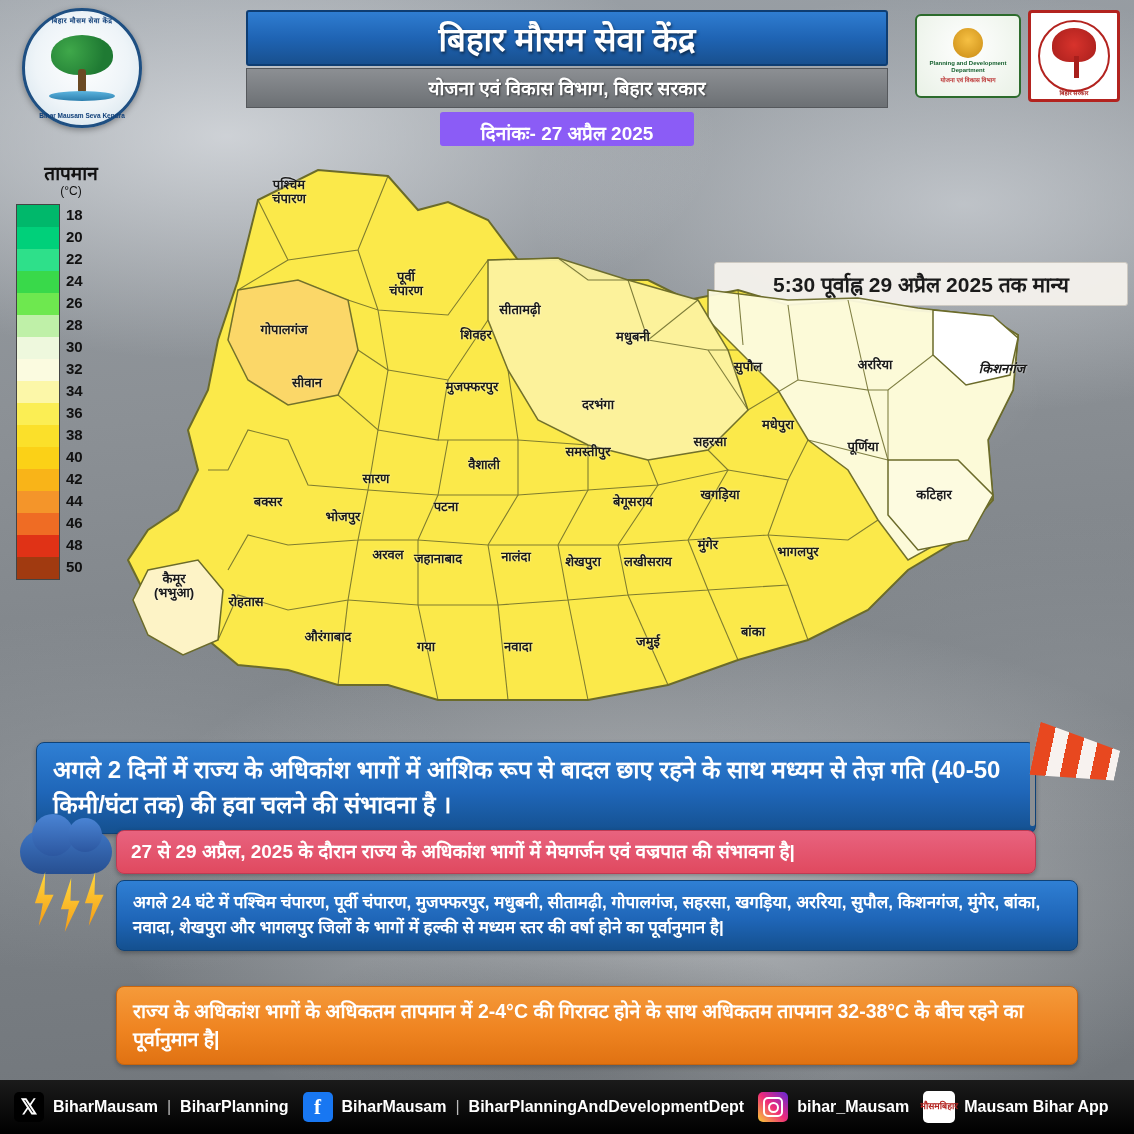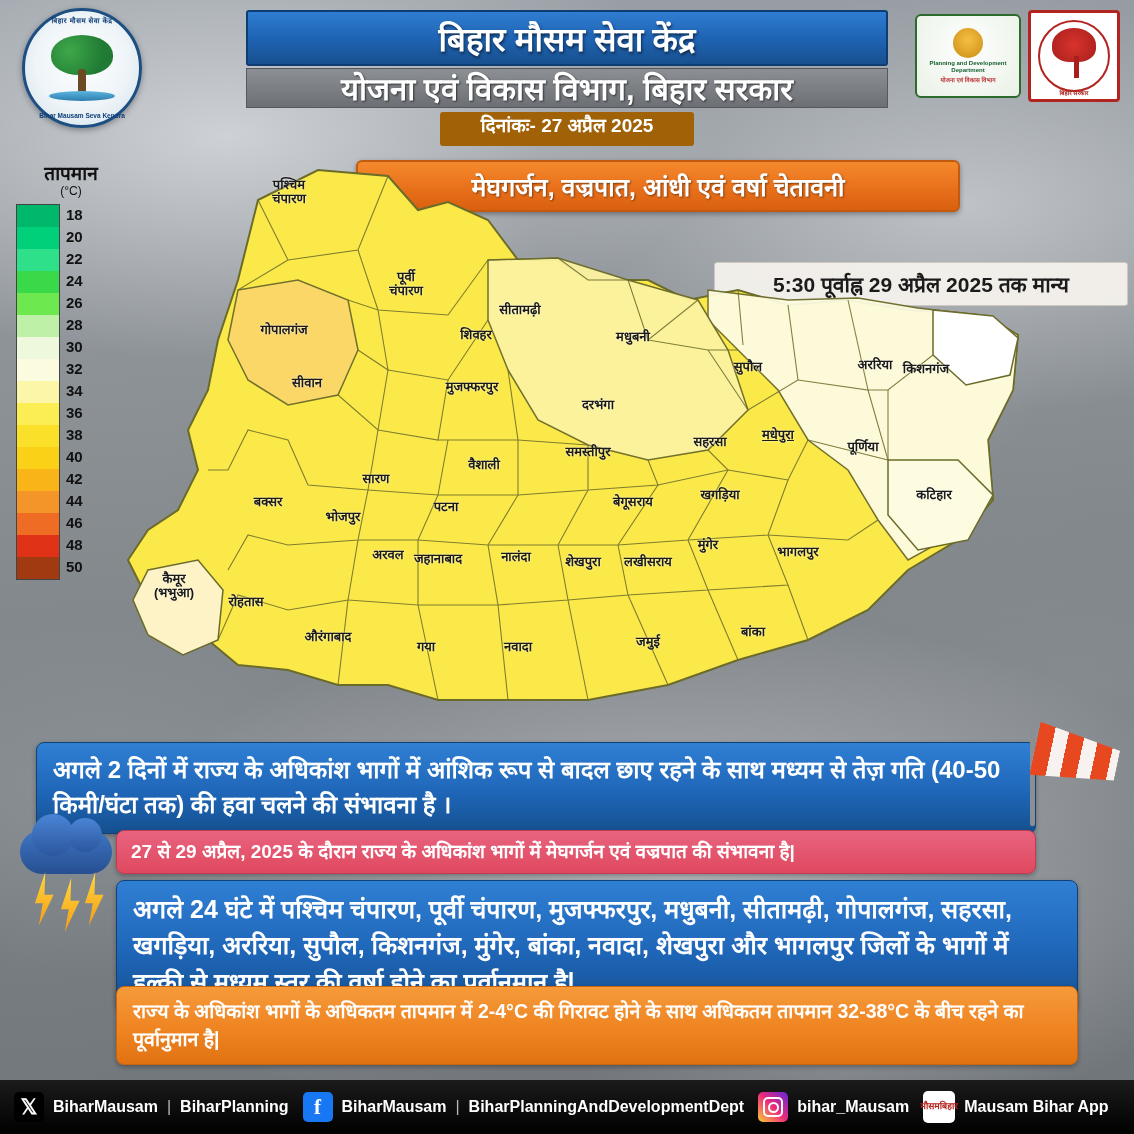--- a/index.html
+++ b/index.html
@@ -76,26 +76,26 @@
   .title-band .t {
     color:#fff; font-size:33px; font-weight:bold;
     text-shadow:1px 2px 3px rgba(0,0,0,.55);
   }
   .subtitle-band {
     position:absolute; left:246px; top:68px; width:642px; height:40px;
     background:linear-gradient(180deg,#8c8f93 0%, #6c7074 100%);
     border:1px solid #55585c;
     display:flex; align-items:center; justify-content:center;
   }
-  .subtitle-band .t { color:#fff; font-size:31px; font-weight:bold; text-shadow:1px 1px 2px rgba(0,0,0,.6); }
+  .subtitle-band .t { color:#fff; font-size:19px; font-weight:bold; text-shadow:1px 1px 2px rgba(0,0,0,.6); }
 
   .date-band {
     position:absolute; left:440px; top:112px; width:254px; height:34px;
-    background:#a16207; border-radius:3px;
-    display:flex; align-items:flex-start; justify-content:center;
+    background:#8b5cf6; border-radius:3px;
+    display:flex; align-items:flex-end; justify-content:center;
   }
   .date-band .t { color:#fff; font-size:19px; font-weight:bold; }
 
   .logo-pdd {
     position:absolute; left:915px; top:14px; width:106px; height:84px;
     background:radial-gradient(circle at 50% 40%, #ffffff, #e9f1e6);
     border:2px solid #2c6b2c; border-radius:6px;
     display:flex; flex-direction:column; align-items:center; justify-content:center; gap:2px;
   }
   .logo-pdd .emb { width:30px;height:30px;border-radius:50%;
@@ -176,21 +176,21 @@
   .box.pink {
     background:linear-gradient(180deg,#e8637f 0%, #e0495f 100%);
     border:1px solid #c03a52;
   }
   .box.orange {
     background:linear-gradient(180deg,#f59a3a 0%, #ef8421 55%, #e07212 100%);
     border:1px solid #c9650d;
   }
   #box1 { left:36px; top:742px; width:1000px; }
   #box2 { left:116px; top:830px; width:920px; font-size:19px; padding:7px 14px; }
-  #box3 { left:116px; top:880px; width:962px; font-size:25px; }
+  #box3 { left:116px; top:880px; width:962px; font-size:17px; }
   #box4 { left:116px; top:986px; width:962px; font-size:19.5px; }
 
   
   .windsock { position:absolute; left:1016px; top:718px; width:104px; height:112px; }
   .windsock .pole { position:absolute; left:14px; top:4px; width:5px; height:104px; background:#8b8f93; border-radius:2px;}
   .windsock .sock {
     position:absolute; left:18px; top:12px; width:84px; height:54px;
     clip-path:polygon(0 0, 100% 22%, 100% 78%, 0 100%);
     background:repeating-linear-gradient(90deg,#e8481f 0 16px,#f7f2ef 16px 30px);
     transform:rotate(12deg);
@@ -270,23 +270,20 @@
     <div class="emb"></div>
     <div class="l1">Planning and Development Department</div>
     <div class="l2">योजना एवं विकास विभाग</div>
   </div>
 
   <div class="logo-gov">
     <div class="seal"></div>
     <div class="bot">बिहार सरकार</div>
   </div>
 
-  <div class="warn-band">
-    <div class="t">मेघगर्जन, वज्रपात, आंधी एवं वर्षा चेतावनी</div>
-  </div>
 
   <div class="valid-band">
     <div class="t">5:30 पूर्वाह्न 29 अप्रैल 2025 तक मान्य</div>
   </div>
 
   <div class="legend">
     <div class="legend-title">तापमान</div>
     <div class="legend-unit">(°C)</div>
     <div class="legend-body">
       <div class="legend-bar" id="legend-bar">
@@ -428,30 +425,30 @@
         </div>
         <div class="dlabel" style="left: 495px; top: 190px; width: 100px;">
           <div>मधुबनी</div>
         </div>
         <div class="dlabel" style="left: 610px; top: 220px; width: 100px;">
           <div>सुपौल</div>
         </div>
         <div class="dlabel" style="left: 737px; top: 218px; width: 100px;">
           <div>अररिया</div>
         </div>
-        <div class="dlabel" style="left: 788px; top: 222px; width: 100px;">
+        <div class="dlabel" style="left: 864px; top: 222px; width: 100px; font-style: italic;">
           <div>किशनगंज</div>
         </div>
         <div class="dlabel" style="left: 334px; top: 240px; width: 100px;">
           <div>मुजफ्फरपुर</div>
         </div>
         <div class="dlabel" style="left: 460px; top: 258px; width: 100px;">
           <div>दरभंगा</div>
         </div>
-        <div class="dlabel" style="left: 640px; top: 288px; width: 100px; text-decoration: underline;">
+        <div class="dlabel" style="left: 640px; top: 278px; width: 100px;">
           <div>मधेपुरा</div>
         </div>
         <div class="dlabel" style="left: 572px; top: 295px; width: 100px;">
           <div>सहरसा</div>
         </div>
         <div class="dlabel" style="left: 725px; top: 300px; width: 100px;">
           <div>पूर्णिया</div>
         </div>
         <div class="dlabel" style="left: 238px; top: 292px; width: 100px; margin-top: 40px;">
           <div>सारण</div>

